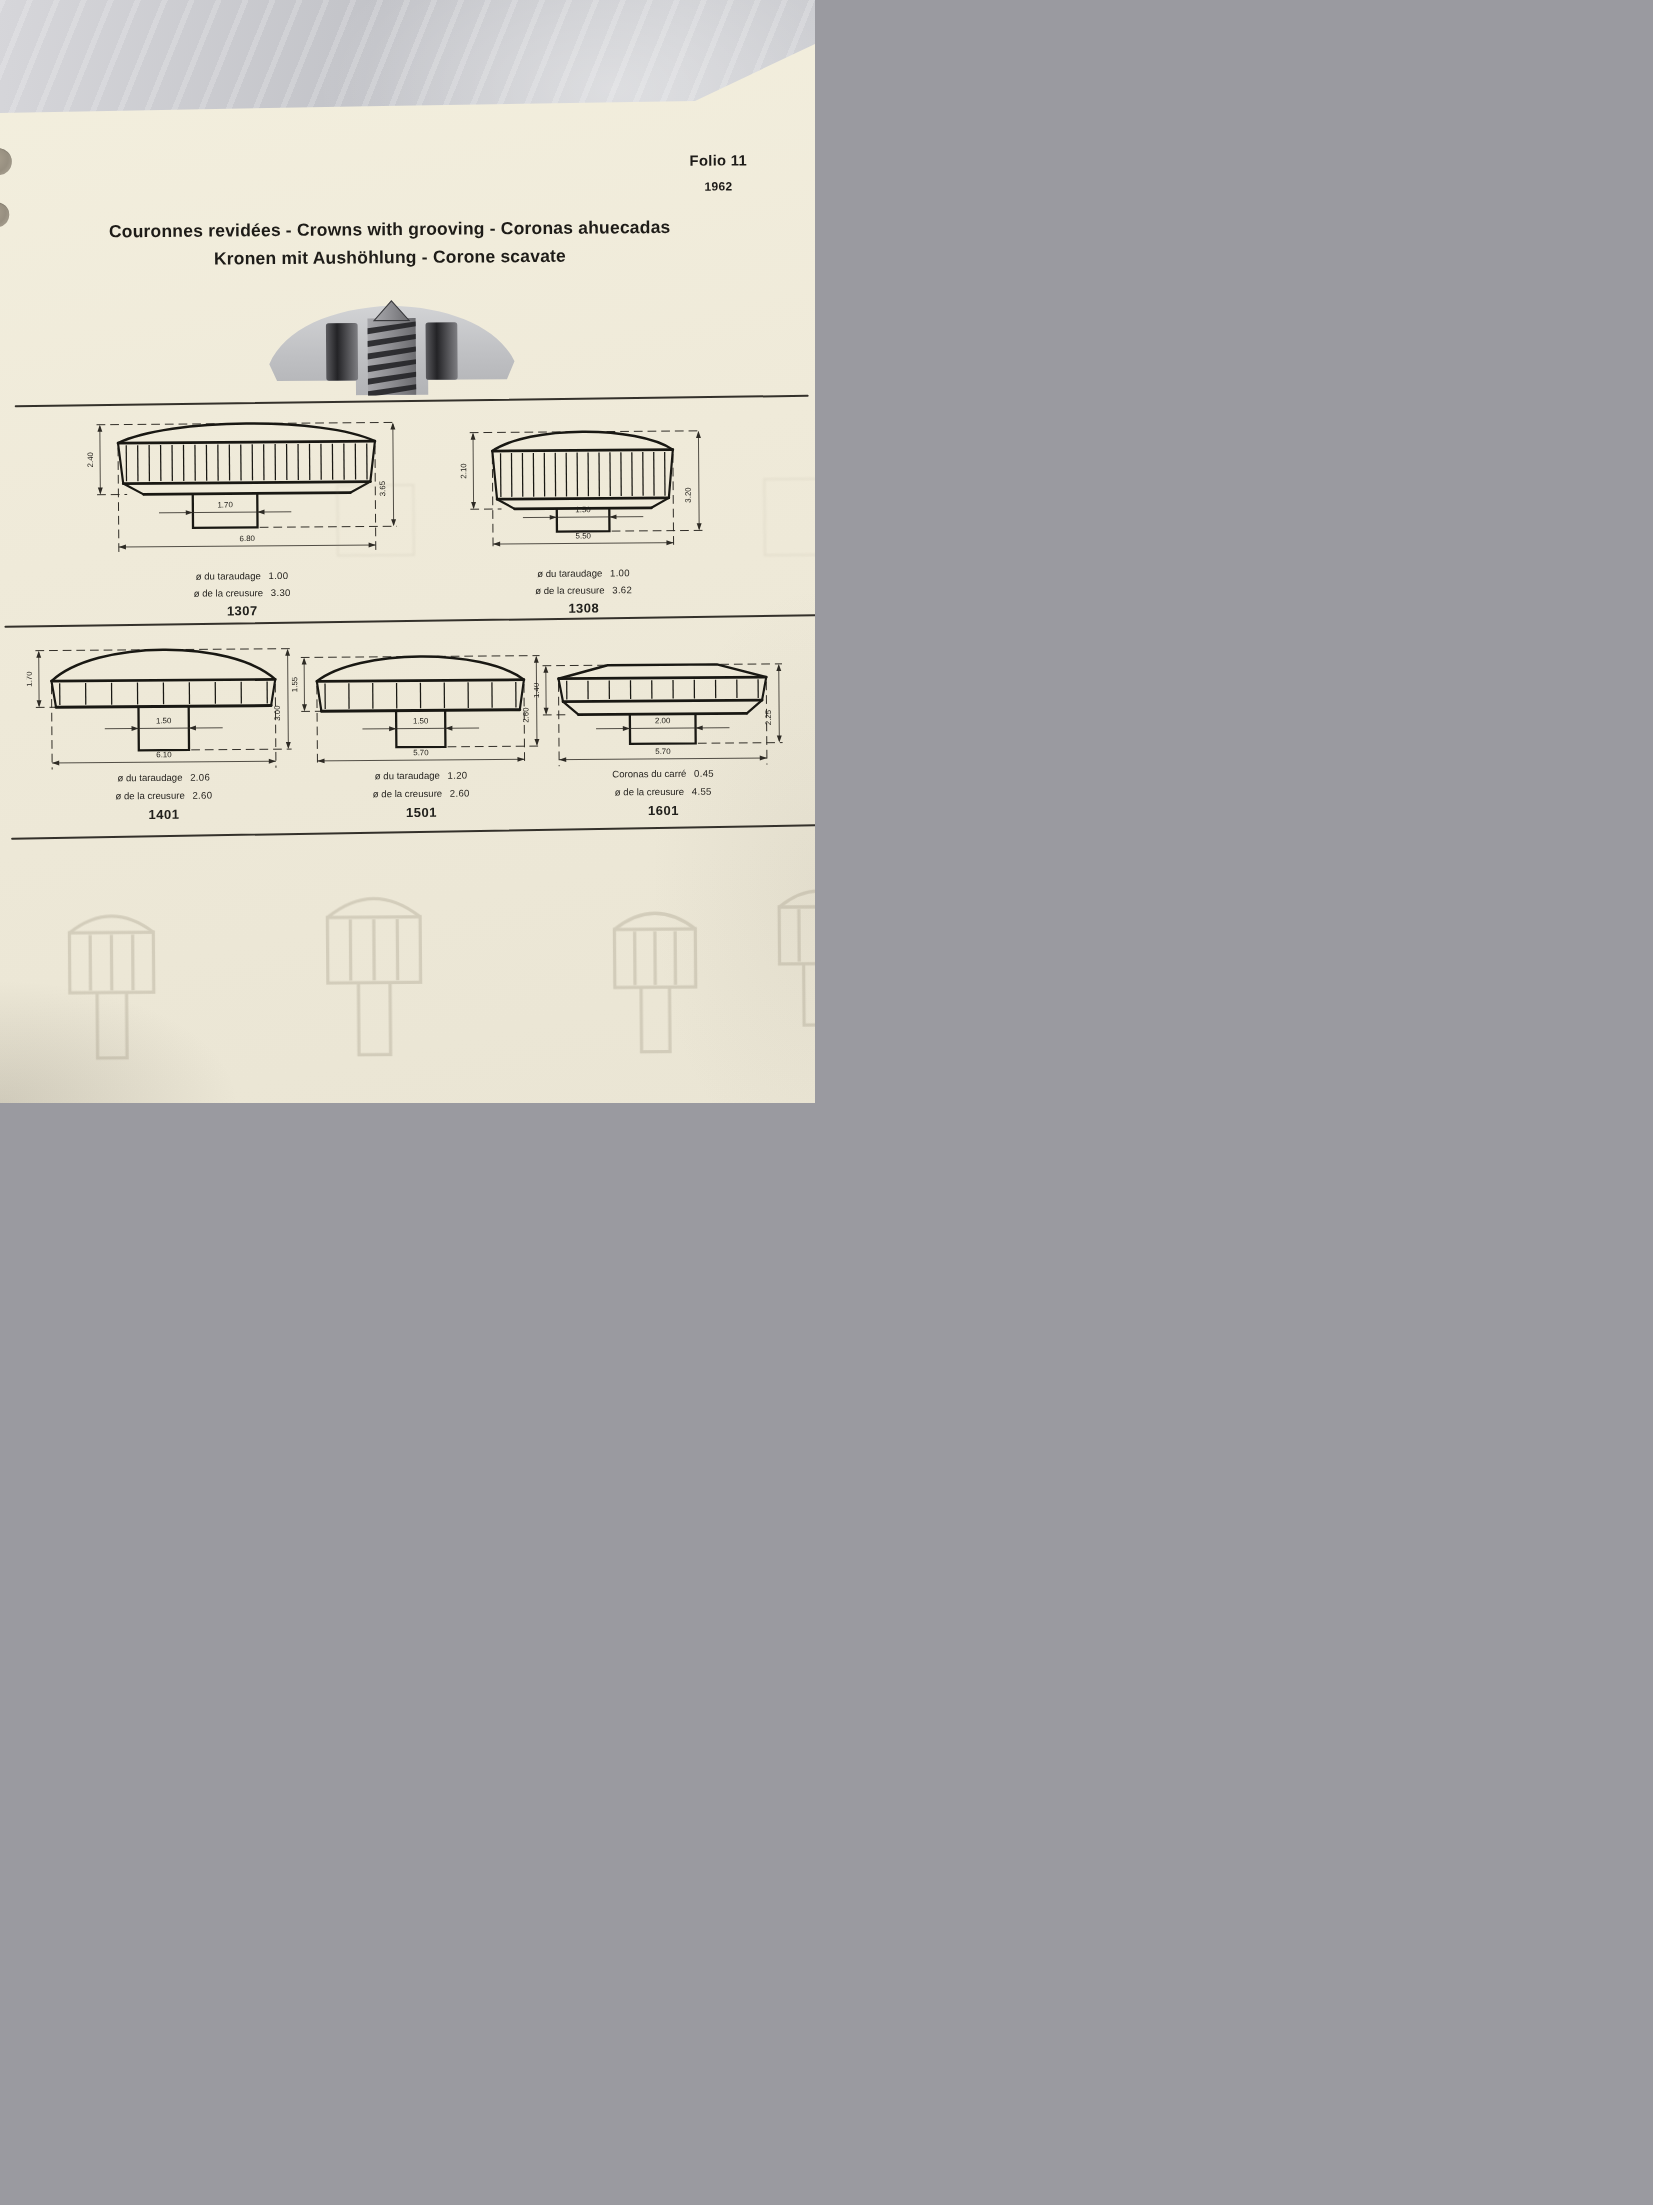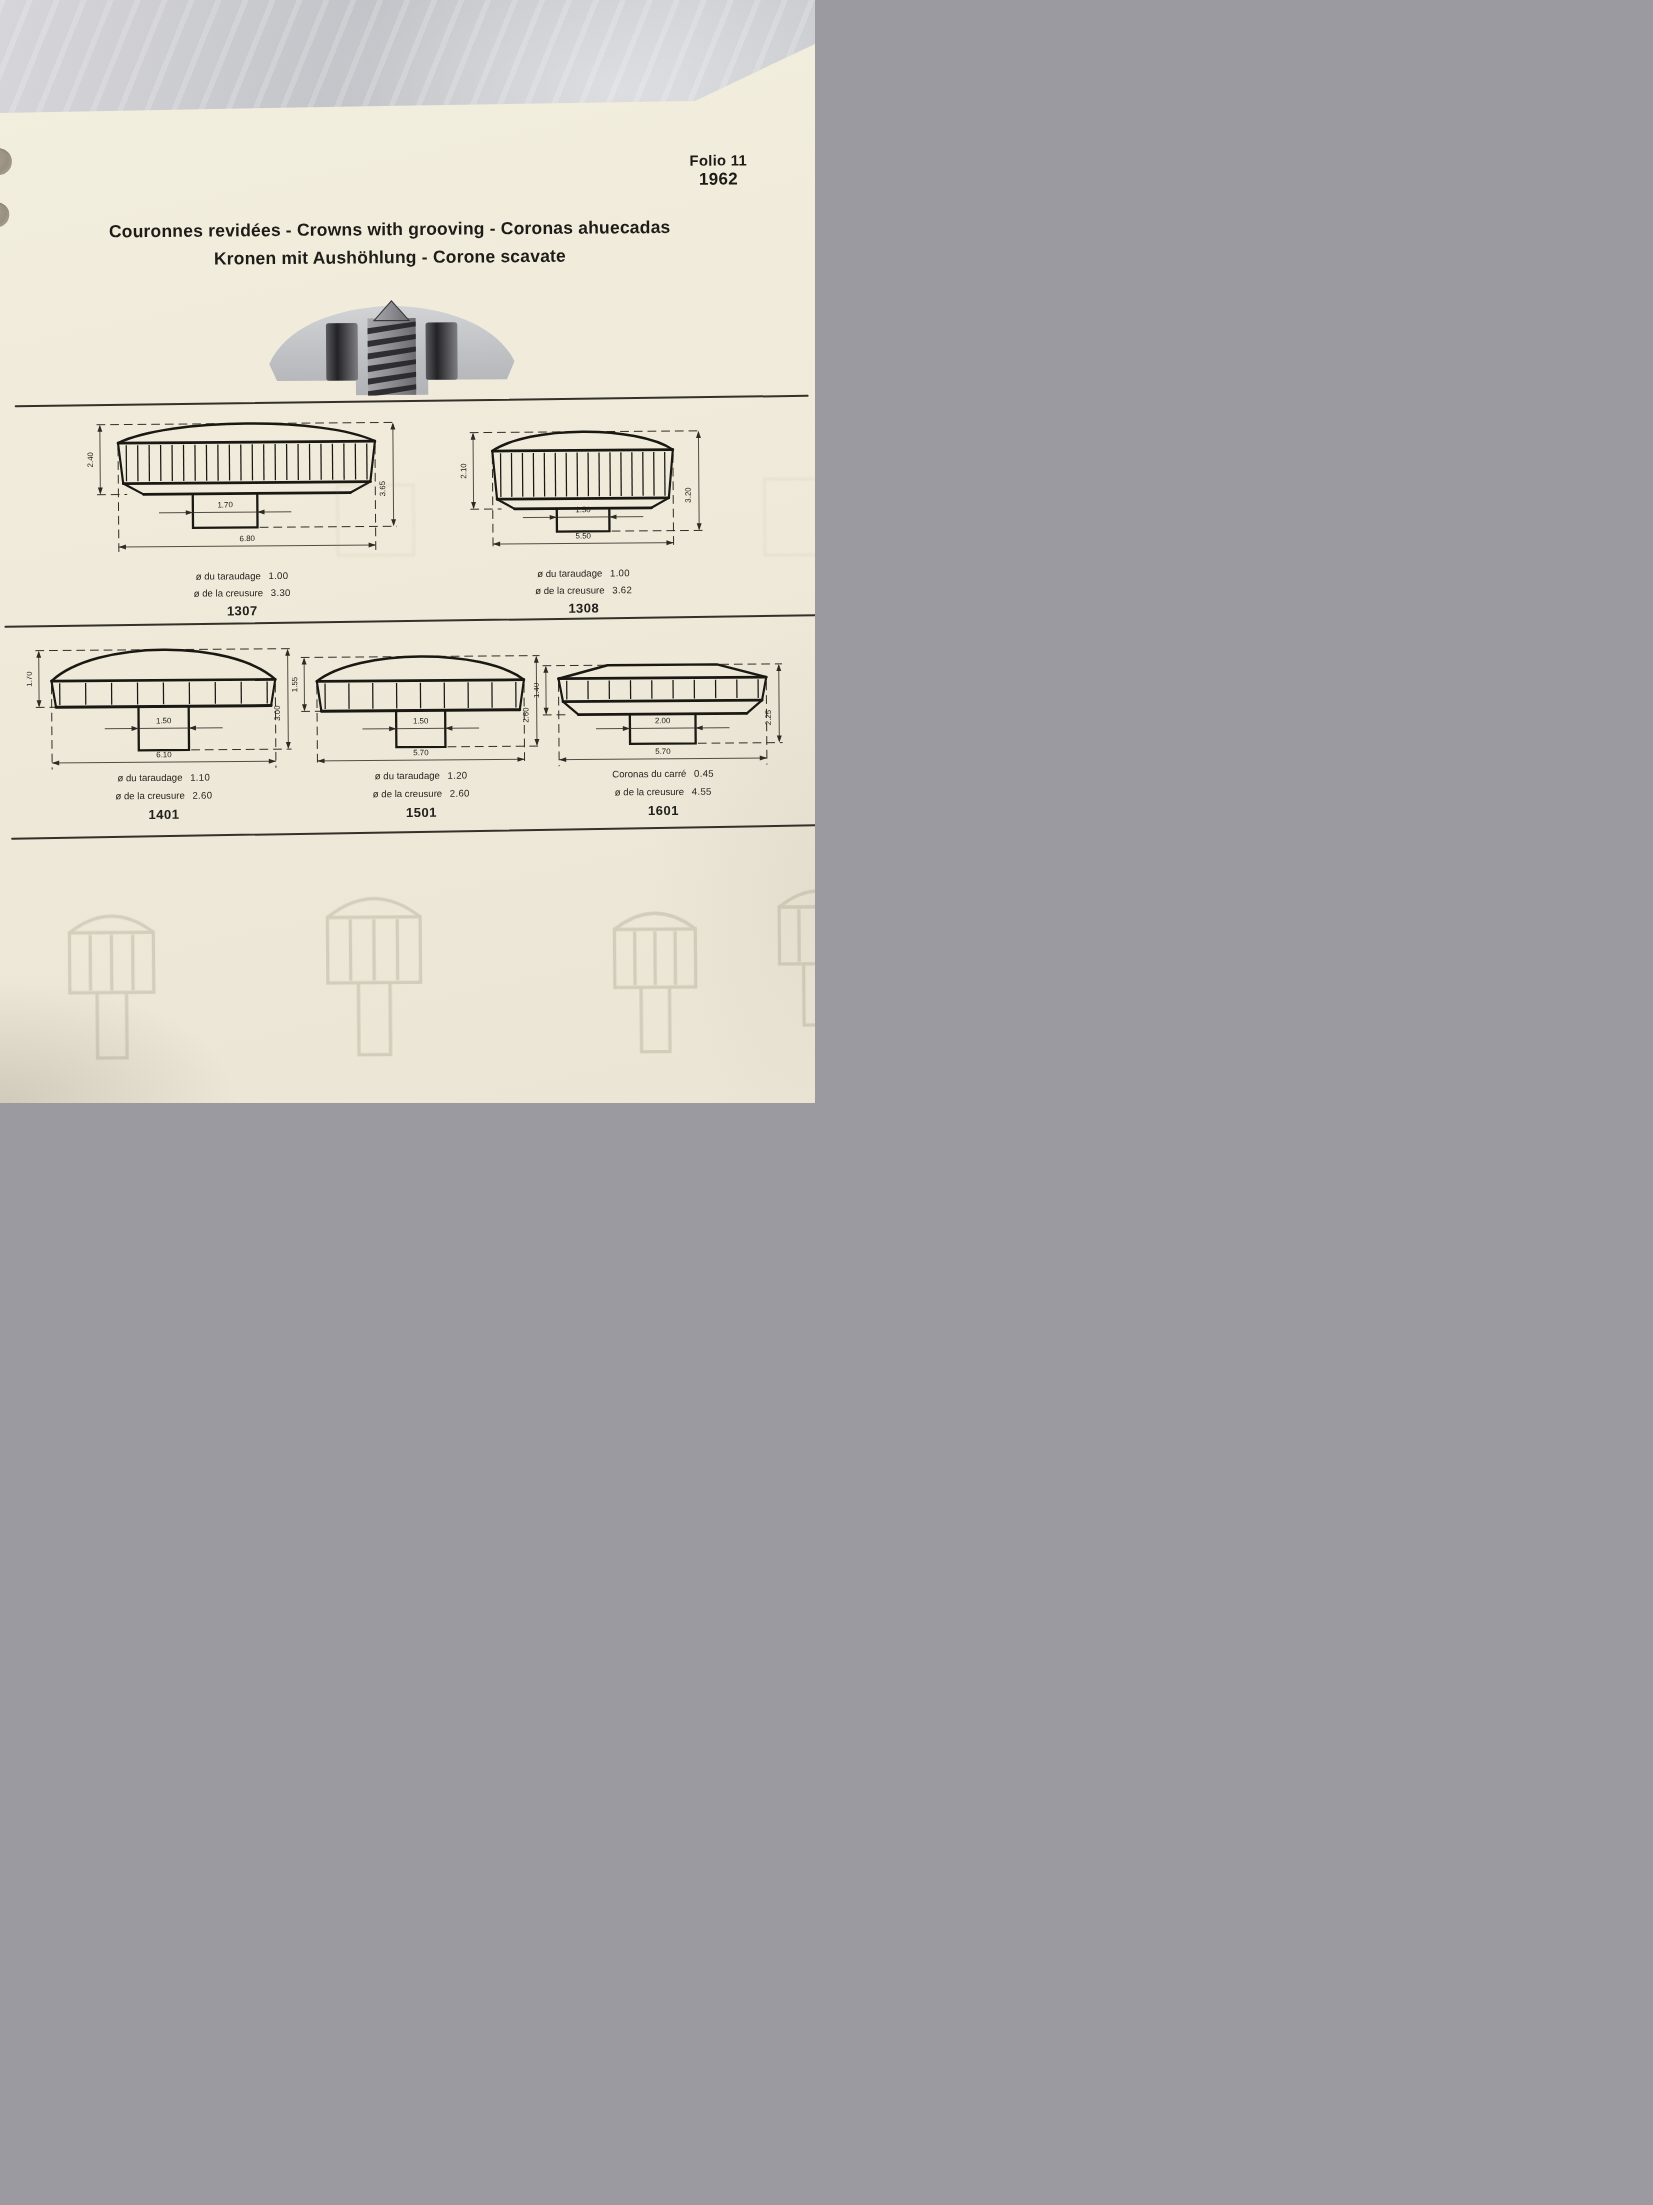--- a/index.html
+++ b/index.html
@@ -19,21 +19,21 @@
       radial-gradient(383px 197px at 0% 100%, rgba(110,104,92,.22), rgba(0,0,0,0) 62%),
       radial-gradient(273px 492px at 100% 80%, rgba(150,144,130,.10), rgba(0,0,0,0) 60%),
       linear-gradient(168deg,#f3efde 0%,#efead9 45%,#eae5d4 100%);
   }
   .content{position:absolute; inset:0; transform:rotate(-0.45deg); transform-origin:50% 40%;}
   .hole{position:absolute; border-radius:50%;
         background:radial-gradient(circle at 40% 40%, #a89f8e 0%, #978f80 55%, #b5ad9d 100%);
         box-shadow:0 0.5px 1.1px rgba(0,0,0,.25) inset;}
   .folio{position:absolute; text-align:center; font-weight:bold; letter-spacing:0.3px;}
   .folio .l1{font-size:14.8px;}
-  .folio .l2{font-size:17px; margin-top:1px;}
+  .folio .l2{font-size:12px; margin-top:11px;}
   .title{position:absolute; text-align:center; font-weight:bold; font-size:17.5px; letter-spacing:0.2px; color:#1e1c18;}
   .rule{position:absolute; background:#34312b; border-radius:1.1px;}
   .spec{position:absolute; display:flex; justify-content:center; align-items:baseline; gap:7.7px; font-size:9.6px; color:#262420;}
   .spec .v{letter-spacing:0.3px;}
   .ref{position:absolute; text-align:center; font-weight:bold; font-size:13px; letter-spacing:0.5px; color:#21201c;}
   .fig-svg{position:absolute;}
   .ghost{position:absolute; opacity:.32; filter:blur(0.7px);}
   .ghost2{position:absolute; opacity:.10; filter:blur(0.8px);}
   svg text{font-family:"Liberation Sans", sans-serif;}
 </style>
@@ -334,21 +334,21 @@
       <span class="v">1.00</span>
     </div>
     <div class="spec" style="left:451px; top:586px; width:263px;">
       <span>ø de la creusure</span>
       <span class="v">3.62</span>
     </div>
     <div class="ref" style="left:451px; top:602px; width:263px;">1308</div>
 
     <div class="spec" style="left:24.6px; top:770px; width:273px;">
       <span>ø du taraudage</span>
-      <span class="v">1.10</span>
+      <span class="v">2.06</span>
     </div>
     <div class="spec" style="left:24.6px; top:788px; width:273px;">
       <span>ø de la creusure</span>
       <span class="v">2.60</span>
     </div>
     <div class="ref" style="left:24.6px; top:805px; width:273px;">1401</div>
 
     <div class="spec" style="left:290px; top:770px; width:257px;">
       <span>ø du taraudage</span>
       <span class="v">1.20</span>

